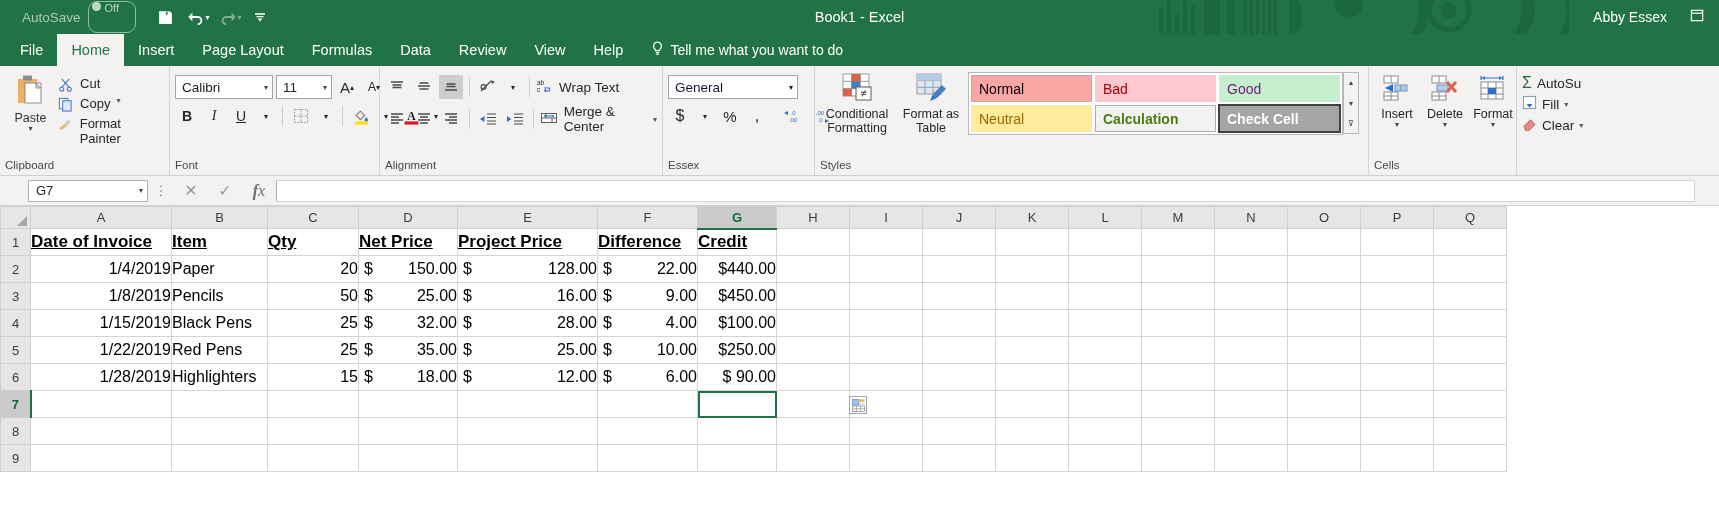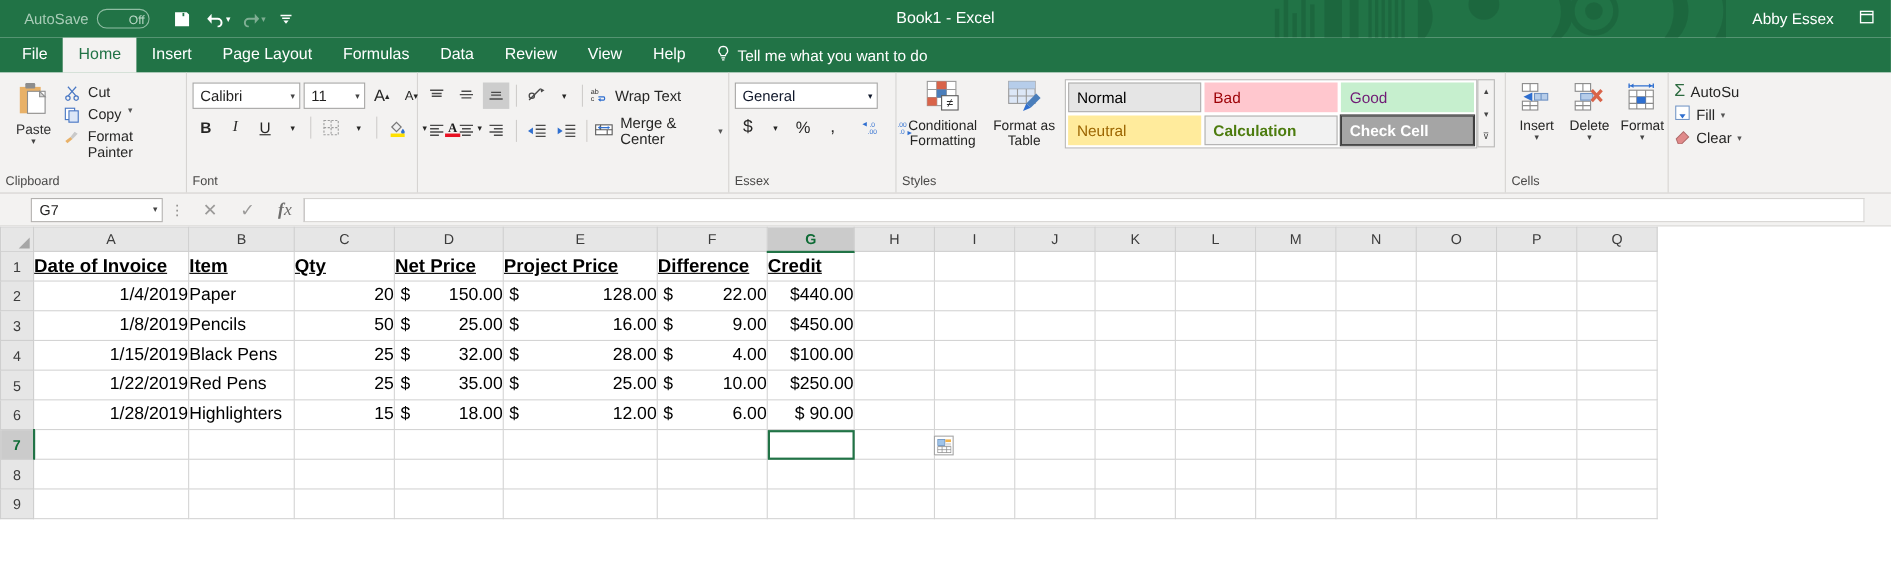--- a/index.html
+++ b/index.html
@@ -25,23 +25,23 @@
     position: absolute; right: 150px; top: -10px;
     width: 420px; height: 60px;
     opacity: .55; pointer-events: none;
   }
   .autosave {
     display: flex; align-items: center; gap: 7px;
     margin-left: 22px; z-index: 2;
   }
   .autosave-label { color: #a9cdb8; font-size: 13.5px; }
   .toggle {
-    width: 48px; height: 18px; border-radius: 9px;
-    border: 1px solid #8fbda3; display: flex; align-items: flex-end;
-    padding: 0 3px; gap: 4px; flex-direction: column;
+    width: 48px; height: 32px; border-radius: 9px;
+    border: 1px solid #8fbda3; display: flex; align-items: flex-start;
+    padding: 0 3px; gap: 4px;
   }
   .toggle .knob { width: 9px; height: 9px; border-radius: 50%; background: #bcd9c8; }
   .toggle .off { color: #bcd9c8; font-size: 11px; }
 
   .qat { display: flex; align-items: center; gap: 2px; margin-left: 16px; z-index: 2; }
   .qat-btn {
     width: 28px; height: 26px; display: flex; align-items: center; justify-content: center;
     color: #ffffff;
   }
   .qat-btn.dim { color: #7fae93; }
@@ -497,20 +497,21 @@
                   <path stroke="#2f6fd0" stroke-width="1.1" d="M5 6h8"></path>
                   <path fill="#2f6fd0" d="M5.5 4.6L3.4 6l2.1 1.4zM12.5 4.6L14.6 6l-2.1 1.4z"></path>
                 </svg>
             </span>
             <span>Merge &amp; Center</span>
             <span class="mini-caret">▾</span>
           </span>
         </div>
       </div>
     </div>
+    <div class="group-label">Alignment</div>
   </div>
 
   <div class="group" style="width:152px;">
     <div class="group-body">
       <div class="align-rows" style="width:100%;">
         <div class="row">
           <div class="numfmt">
             <span>General</span>
             <span class="cc" style="font-size:8px;">▾</span>
           </div>
@@ -560,21 +561,21 @@
           <rect x="4" y="2" width="24" height="20" fill="#dce7f7" stroke="#9a9a9a"></rect>
           <path stroke="#9a9a9a" d="M4 8.6h24M4 15.3h24M12 2v20M20 2v20"></path>
           <rect x="4" y="2" width="24" height="6.6" fill="#b6cdea"></rect>
           <path fill="#4a7ebb" d="M20 22l9-9 4 4-9 9z"></path>
           <path fill="#2f6fd0" d="M20 22l-3 7 7-3z"></path>
         </svg>
         <span class="lbl">Format as Table</span>
       </div>
       <div style="display:flex;align-items:flex-start;">
         <div class="gallery">
-          <div class="gcell" style="background: #e5e5e5; color: rgb(0, 0, 0); border: 1px solid rgb(176, 175, 174);">
+          <div class="gcell" style="background: #fca5a5; color: rgb(0, 0, 0); border: 1px solid rgb(176, 175, 174);">
               <span>Normal</span>
             </div>
           <div class="gcell" style="background: rgb(255, 199, 206); color: rgb(156, 0, 6); border: 1px solid transparent;">
               <span>Bad</span>
             </div>
           <div class="gcell" style="background: rgb(198, 239, 206); color: #701a75; border: 1px solid transparent;">
               <span>Good</span>
             </div>
           <div class="gcell" style="background: rgb(255, 235, 156); color: rgb(156, 101, 0); border: 1px solid transparent;">
               <span>Neutral</span>

